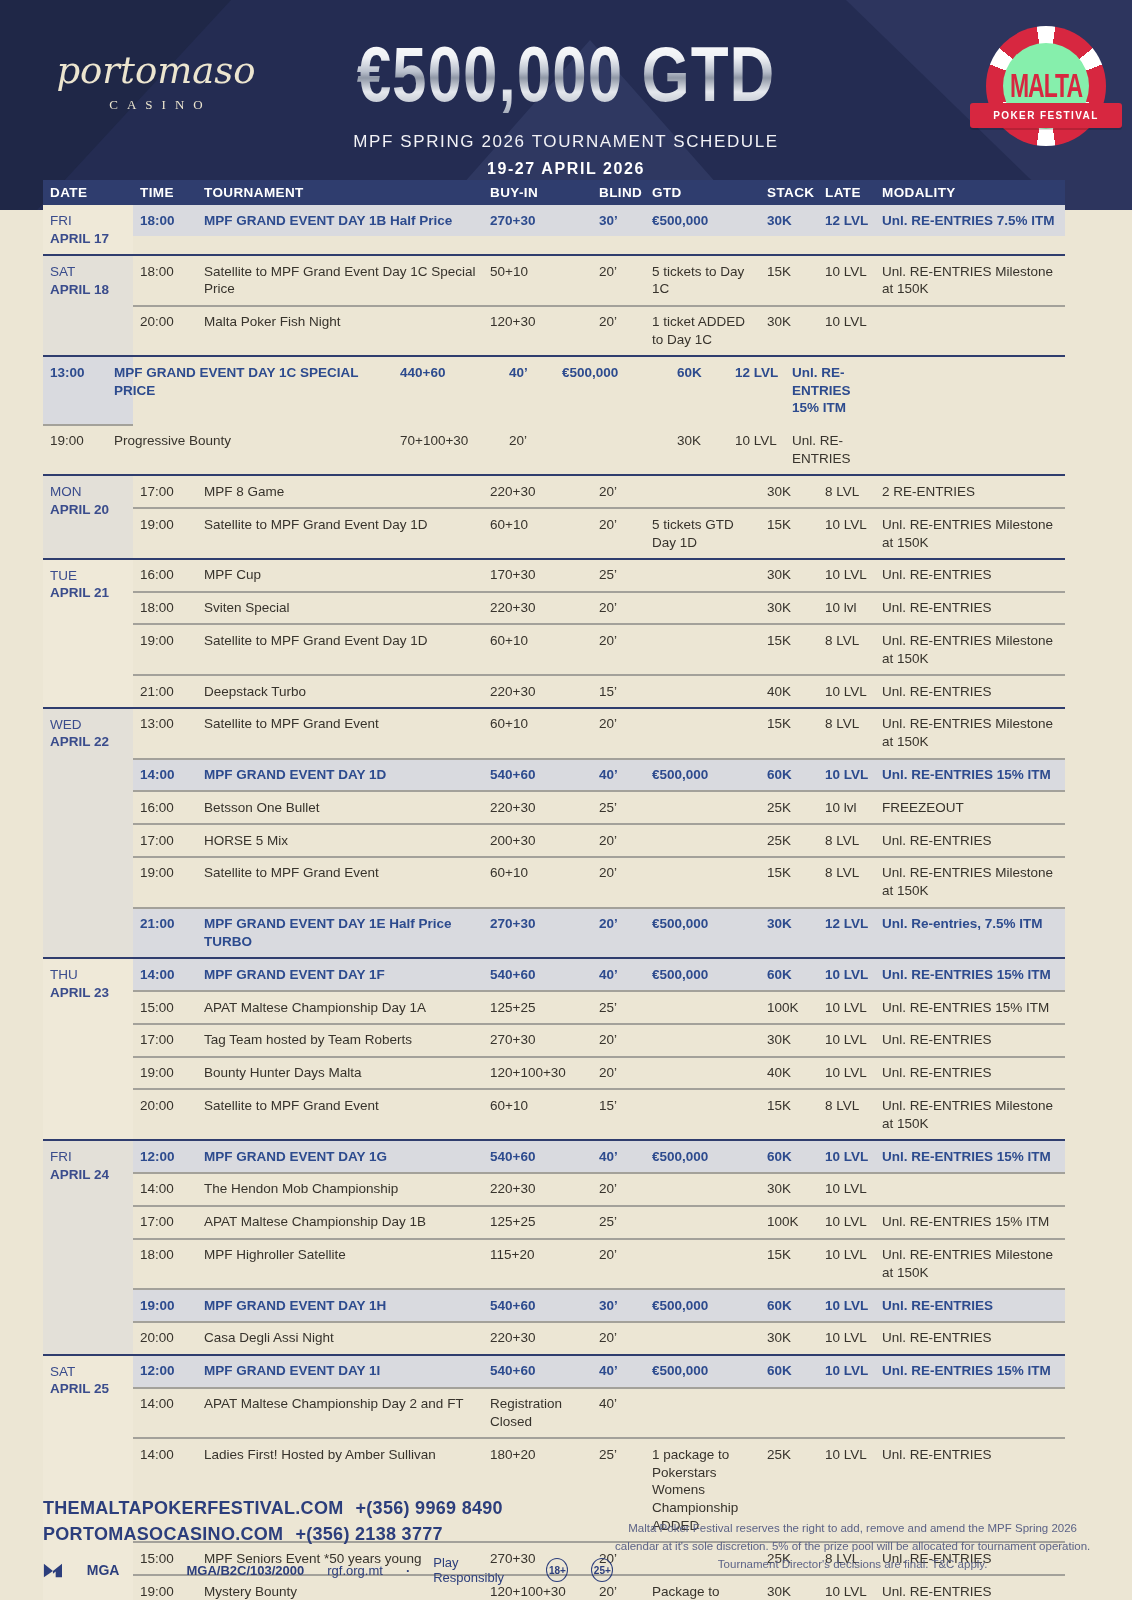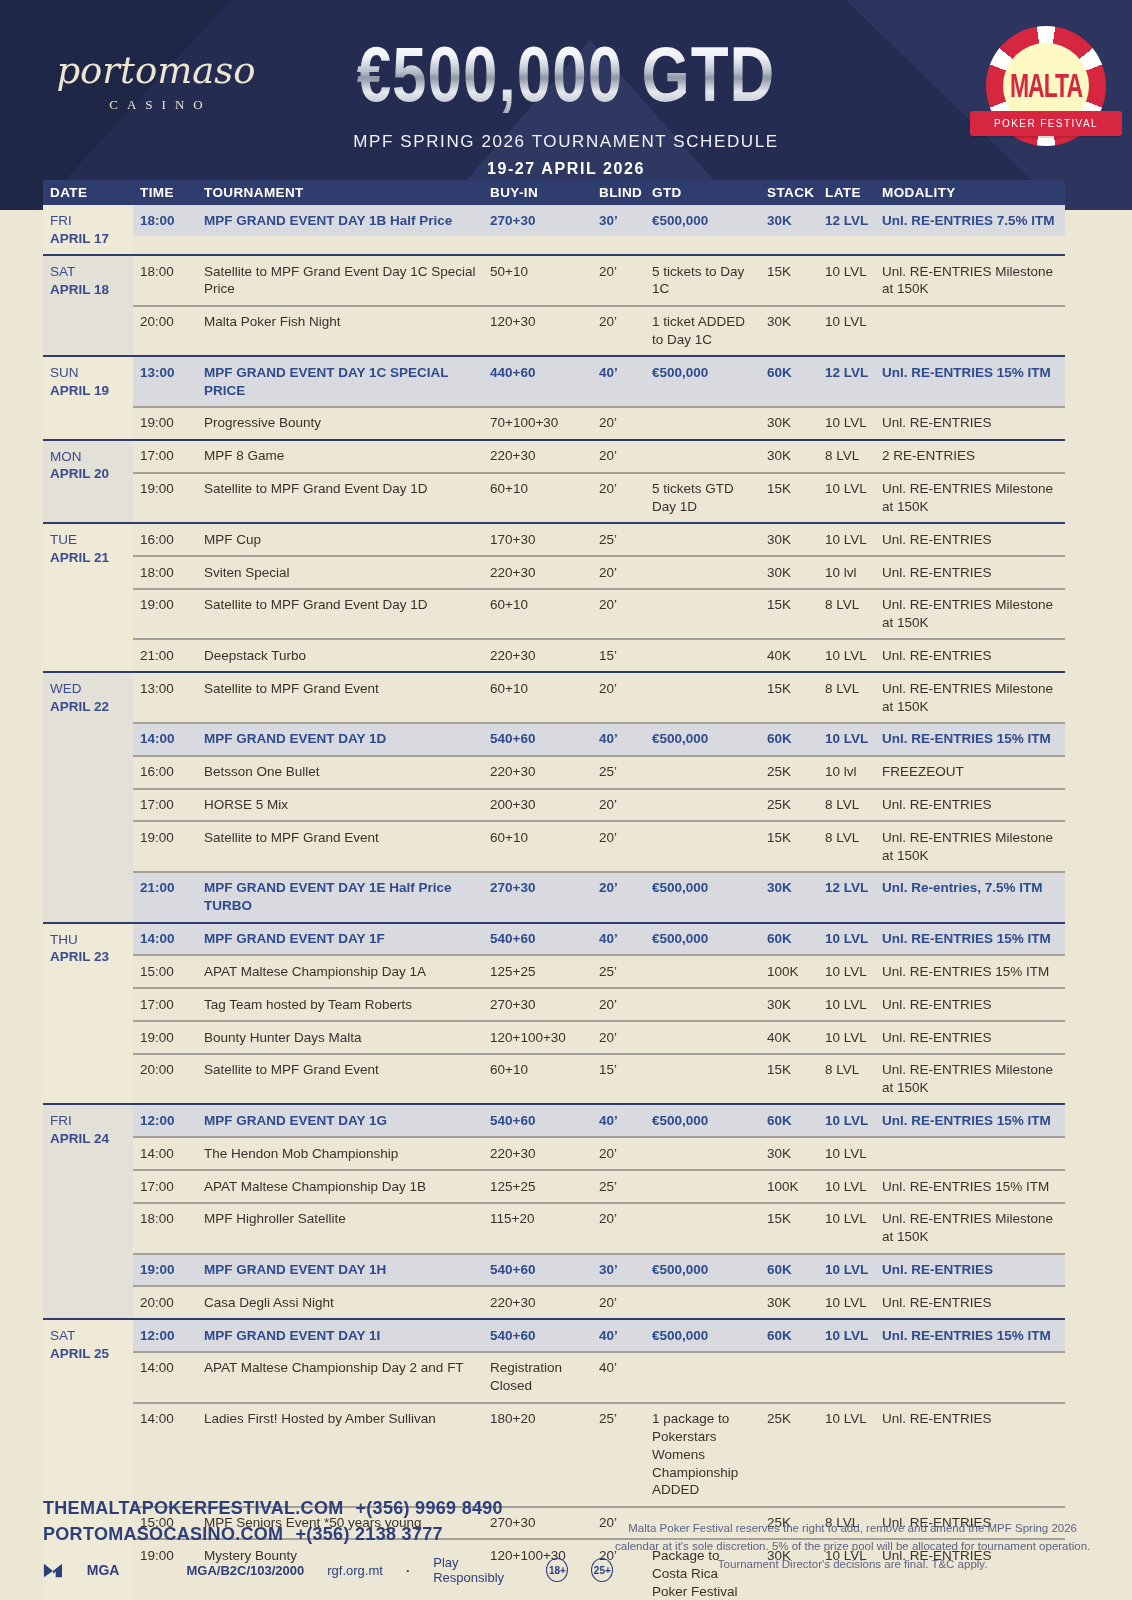--- a/index.html
+++ b/index.html
@@ -24,24 +24,24 @@
        -webkit-background-clip:text;background-clip:text;color:transparent;}
   .hero-sub{margin-top:34px;color:#f2f2f6;font-size:17px;letter-spacing:1.6px;font-weight:400;}
   .hero-dates{margin-top:8px;color:#ffffff;font-size:16px;letter-spacing:1.6px;font-weight:700;}
 
   
   .chip{position:absolute;right:26px;top:26px;width:120px;height:120px;}
   .chip-ring{position:absolute;inset:0;border-radius:50%;
     background:conic-gradient(from -9deg,#fff 0 18deg,#d72740 18deg 60deg,#fff 60deg 78deg,#d72740 78deg 120deg,
       #fff 120deg 138deg,#d72740 138deg 180deg,#fff 180deg 198deg,#d72740 198deg 240deg,
       #fff 240deg 258deg,#d72740 258deg 300deg,#fff 300deg 318deg,#d72740 318deg 360deg);}
-  .chip-inner{position:absolute;inset:17px;border-radius:50%;background:#fef9c3;display:flex;align-items:center;justify-content:center;}
+  .chip-inner{position:absolute;inset:17px;border-radius:50%;background:#86efac;display:flex;align-items:center;justify-content:center;}
   .chip-malta{color:#d72740;font-weight:800;font-size:23px;letter-spacing:-1px;transform:scaleY(1.45);}
-  .chip-ribbon{position:absolute;left:-16px;right:-16px;bottom:10px;height:25px;background:#d72740;border-radius:3px;
-    display:flex;align-items:center;justify-content:center;color:#fff;font-weight:400;font-size:10px;letter-spacing:1.4px;
+  .chip-ribbon{position:absolute;left:-16px;right:-16px;bottom:18px;height:25px;background:#d72740;border-radius:3px;
+    display:flex;align-items:center;justify-content:center;color:#fff;font-weight:700;font-size:10px;letter-spacing:1.4px;
     box-shadow:0 2px 0 rgba(0,0,0,0.15);}
 
   
   .sched{position:absolute;left:43px;top:180px;width:1022px;}
   .thead{display:grid;grid-template-columns:90px 64px 286px 109px 53px 115px 58px 57px 1fr;
          background:#2f3d6e;color:#fff;font-weight:700;font-size:13.5px;letter-spacing:.4px;
          padding:5px 0 5px 0;}
   .thead>div{padding-left:7px;}
   .group{display:grid;grid-template-columns:90px 1fr;border-top:2.5px solid #2f3d6e;}
   .group:first-child{border-top:none;}
@@ -156,24 +156,20 @@
               <div class="c-buyin">120+30</div>
               <div class="c-blind">20’</div>
               <div class="c-gtd">1 ticket ADDED to Day 1C</div>
               <div class="c-stack">30K</div>
               <div class="c-late">10 LVL</div>
               <div class="c-modality"></div>
             </div>
           </div>
         </div>
         <div class="group">
-          <div class="date-cell">
-            <div class="date-day">SUN</div>
-            <div class="date-date">APRIL 19</div>
-          </div>
           <div class="rows">
             <div class="row hl">
               <div class="c-time">13:00</div>
               <div class="c-tournament">MPF GRAND EVENT DAY 1C SPECIAL PRICE</div>
               <div class="c-buyin">440+60</div>
               <div class="c-blind">40’</div>
               <div class="c-gtd">€500,000</div>
               <div class="c-stack">60K</div>
               <div class="c-late">12 LVL</div>
               <div class="c-modality">Unl. RE-ENTRIES 15% ITM</div>

